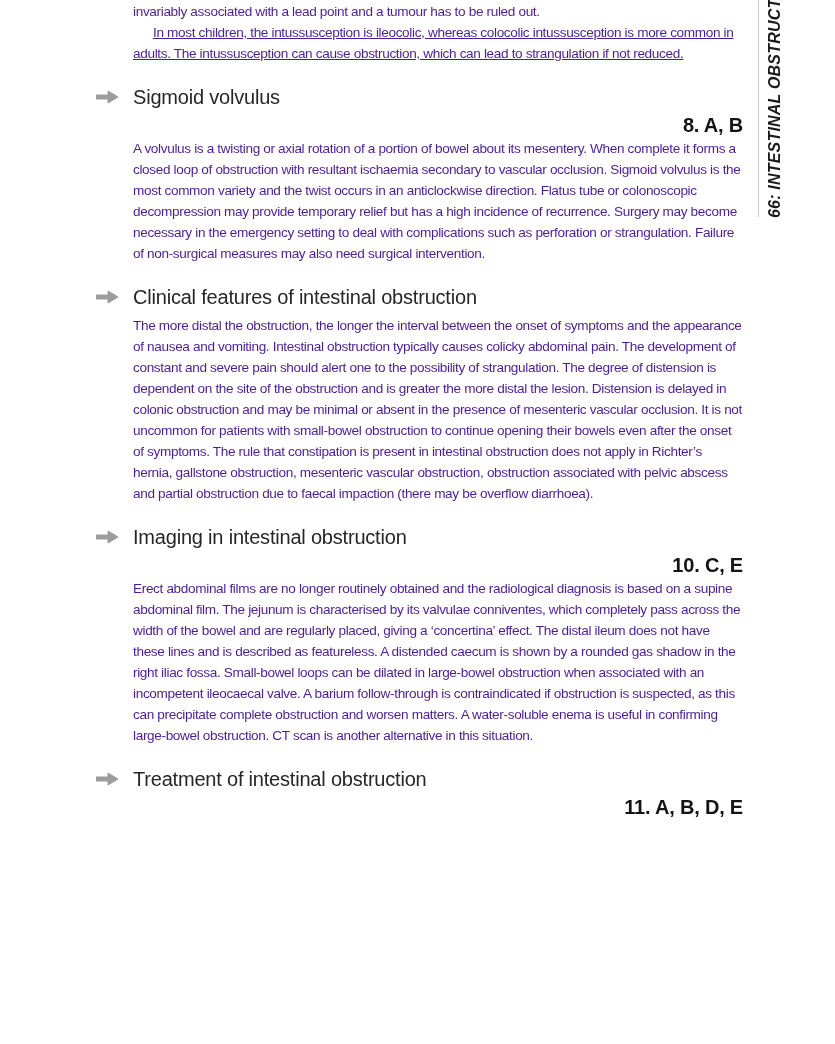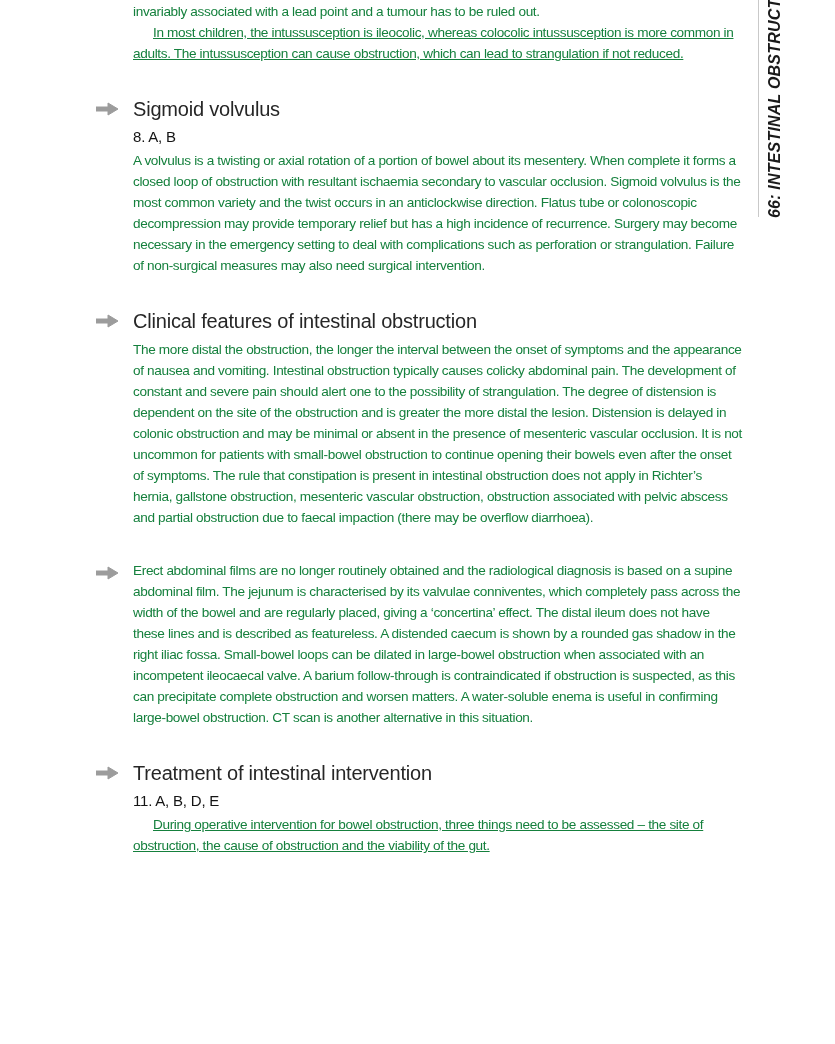--- a/index.html
+++ b/index.html
@@ -16,46 +16,47 @@
     position: absolute;
     left: 133px;
     top: 1px;
     width: 610px;
   }
   p.body-text {
     margin: 0;
     font-size: 13.6px;
     line-height: 21px;
     letter-spacing: -0.35px;
-    color: #15803d;
+    color: #4c1d95;
   }
   p.body-text.indent { text-indent: 20px; text-decoration: underline; }
-  .section { position: relative; margin-top: 32px; }
+  .section { position: relative; margin-top: 20px; }
   .section-title {
     margin: 0 0 5px 0;
     font-size: 20px;
     font-weight: 400;
     letter-spacing: -0.2px;
     color: #262626;
     line-height: 26px;
   }
   .arrow-icon {
     position: absolute;
     left: -37px;
     top: 6px;
     width: 23px;
     height: 14px;
   }
   .answer-line {
     margin: 0 0 3px 0;
-    font-size: 15px;
-    font-weight: 400;
+    font-size: 20px;
+    font-weight: 700;
     letter-spacing: -0.2px;
     line-height: 20px;
     color: #141414;
+    text-align: right;
   }
   .hl {
     background: #f6e76f;
     padding: 0 1px;
   }
   .chapter-rule {
     position: absolute;
     left: 758px;
     top: 0;
     width: 1px;
@@ -102,30 +103,31 @@
         <polygon points="0,5 12,5 12,1 22,7 12,13 12,9 0,9" fill="#9c9c9c" stroke="#9c9c9c" stroke-width="1" stroke-linejoin="round"></polygon>
       </svg>
       <h2 class="section-title">Clinical features of intestinal obstruction</h2>
       <p class="body-text">The more distal the obstruction, the longer the interval between the onset of symptoms and the appearance of nausea and vomiting. Intestinal obstruction typically causes colicky abdominal pain. The development of constant and severe pain should alert one to the possibility of strangulation. The degree of distension is dependent on the site of the obstruction and is greater the more distal the lesion. Distension is delayed in colonic obstruction and may be minimal or absent in the presence of mesenteric vascular occlusion. It is not uncommon for patients with small-bowel obstruction to continue opening their bowels even after the onset of symptoms. The rule that constipation is present in intestinal obstruction does not apply in Richter’s hernia, gallstone obstruction, mesenteric vascular obstruction, obstruction associated with pelvic abscess and partial obstruction due to faecal impaction (there may be overflow diarrhoea).</p>
     </div>
 
     <div class="section">
       <svg class="arrow-icon" viewBox="0 0 23 14">
         <polygon points="0,5 12,5 12,1 22,7 12,13 12,9 0,9" fill="#9c9c9c" stroke="#9c9c9c" stroke-width="1" stroke-linejoin="round"></polygon>
       </svg>
+      <h2 class="section-title">Imaging in intestinal obstruction</h2>
+      <p class="answer-line"><span>10. C, E</span></p>
       <p class="body-text">Erect abdominal films are no longer routinely obtained and the radiological diagnosis is based on a supine abdominal film. The jejunum is characterised by its valvulae conniventes, which completely pass across the width of the bowel and are regularly placed, giving a ‘concertina’ effect. The distal ileum does not have these lines and is described as featureless. A distended caecum is shown by a rounded gas shadow in the right iliac fossa. Small-bowel loops can be dilated in large-bowel obstruction when associated with an incompetent ileocaecal valve. A barium follow-through is contraindicated if obstruction is suspected, as this can precipitate complete obstruction and worsen matters. A water-soluble enema is useful in confirming large-bowel obstruction. CT scan is another alternative in this situation.</p>
     </div>
 
     <div class="section">
       <svg class="arrow-icon" viewBox="0 0 23 14">
         <polygon points="0,5 12,5 12,1 22,7 12,13 12,9 0,9" fill="#9c9c9c" stroke="#9c9c9c" stroke-width="1" stroke-linejoin="round"></polygon>
       </svg>
-      <h2 class="section-title">Treatment of intestinal intervention</h2>
+      <h2 class="section-title">Treatment of intestinal obstruction</h2>
       <p class="answer-line"><span>11. A, B, D, E</span></p>
-      <p class="body-text indent">During operative intervention for bowel obstruction, three things need to be assessed – the site of obstruction, the cause of obstruction and the viability of the gut.</p>
     </div>
 
   </div>
 
   <div class="chapter-rule"></div>
   <div class="chapter-label">66: INTESTINAL OBSTRUCTION</div>
 
 </div>
 
 </body></html>

